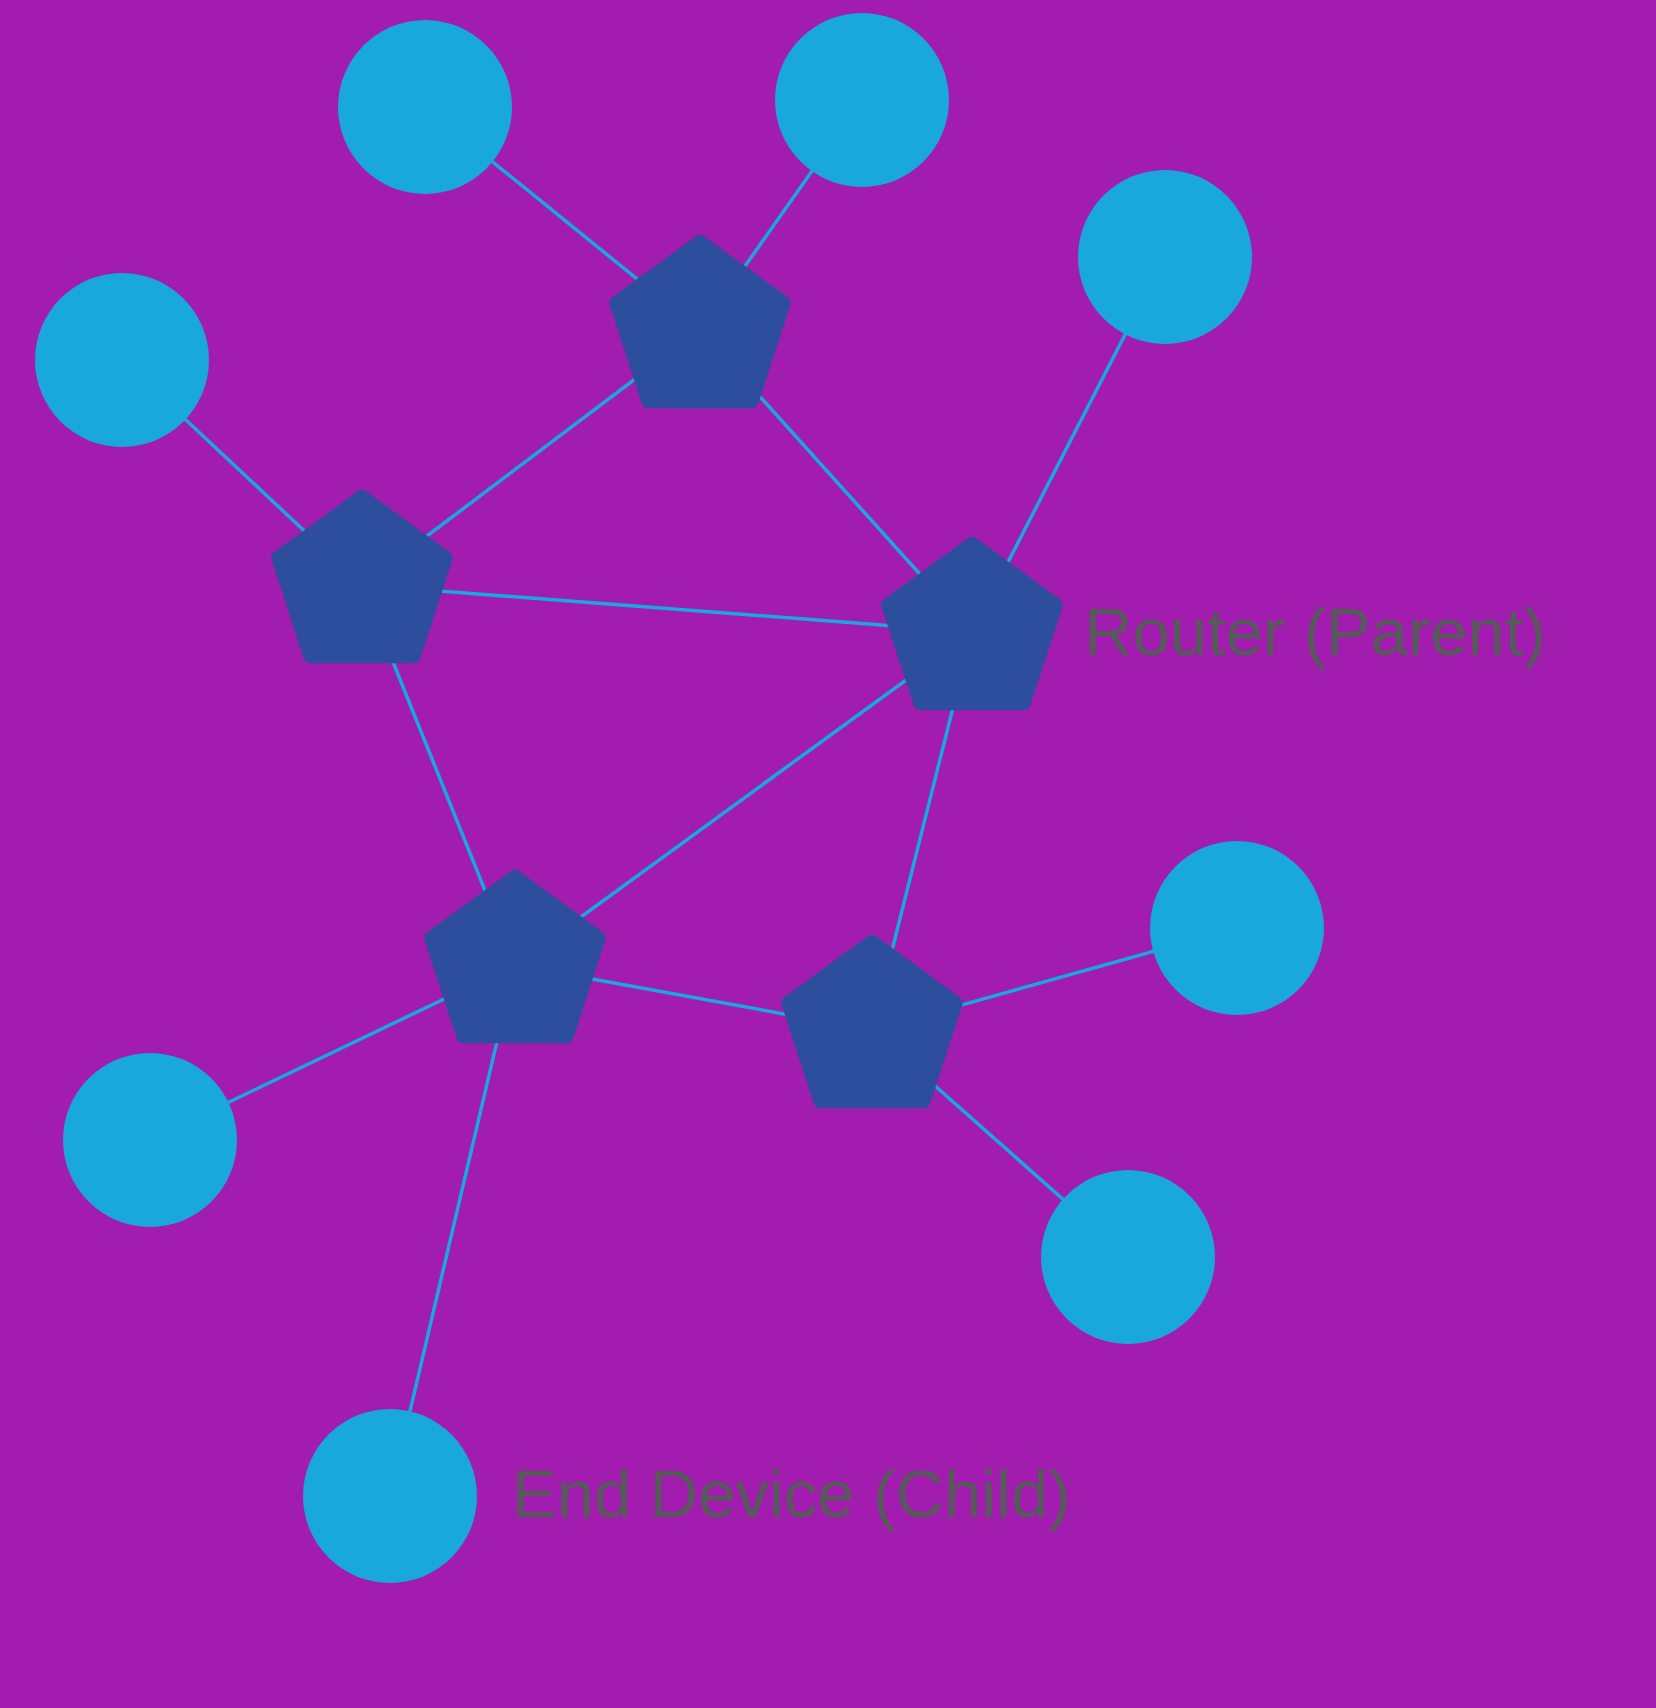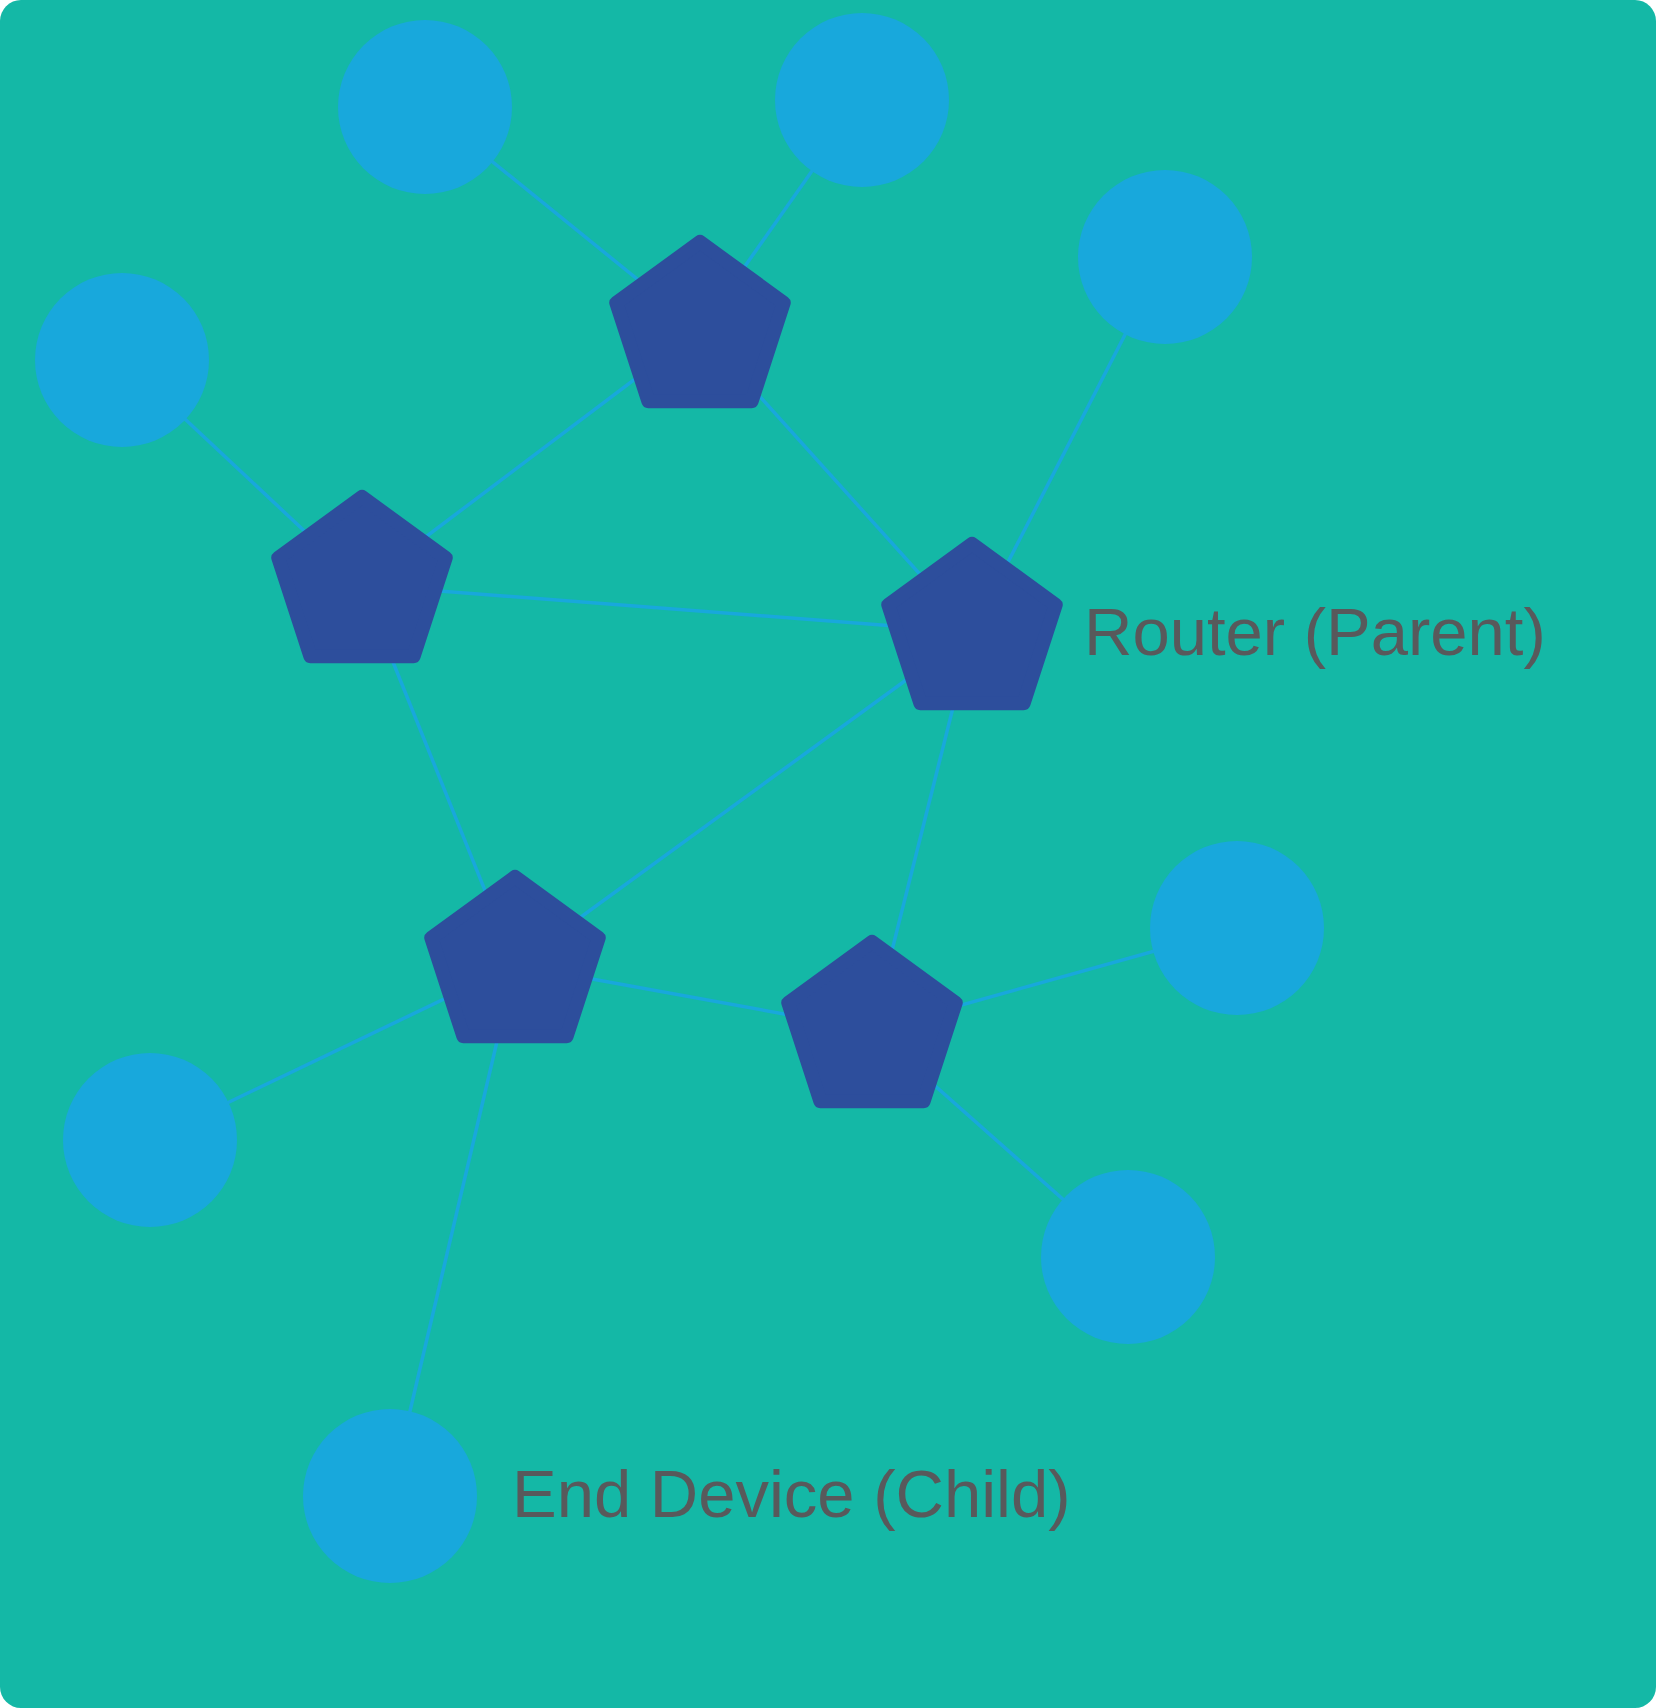--- a/index.html
+++ b/index.html
@@ -4,23 +4,22 @@
 <style>
   html, body {
     margin: 0;
     padding: 0;
     background: #ffffff;
   }
   .stage {
     width: 1656px;
     height: 1708px;
     position: relative;
-    background: #14b8a6;
+    background: #a21caf;
     overflow: hidden;
-    border-radius: 21px;
   }
   svg.diagram {
     display: block;
     width: 1656px;
     height: 1708px;
   }
   .diagram-label {
     font-family: "Liberation Sans", sans-serif;
     font-size: 67px;
     font-weight: 400;

